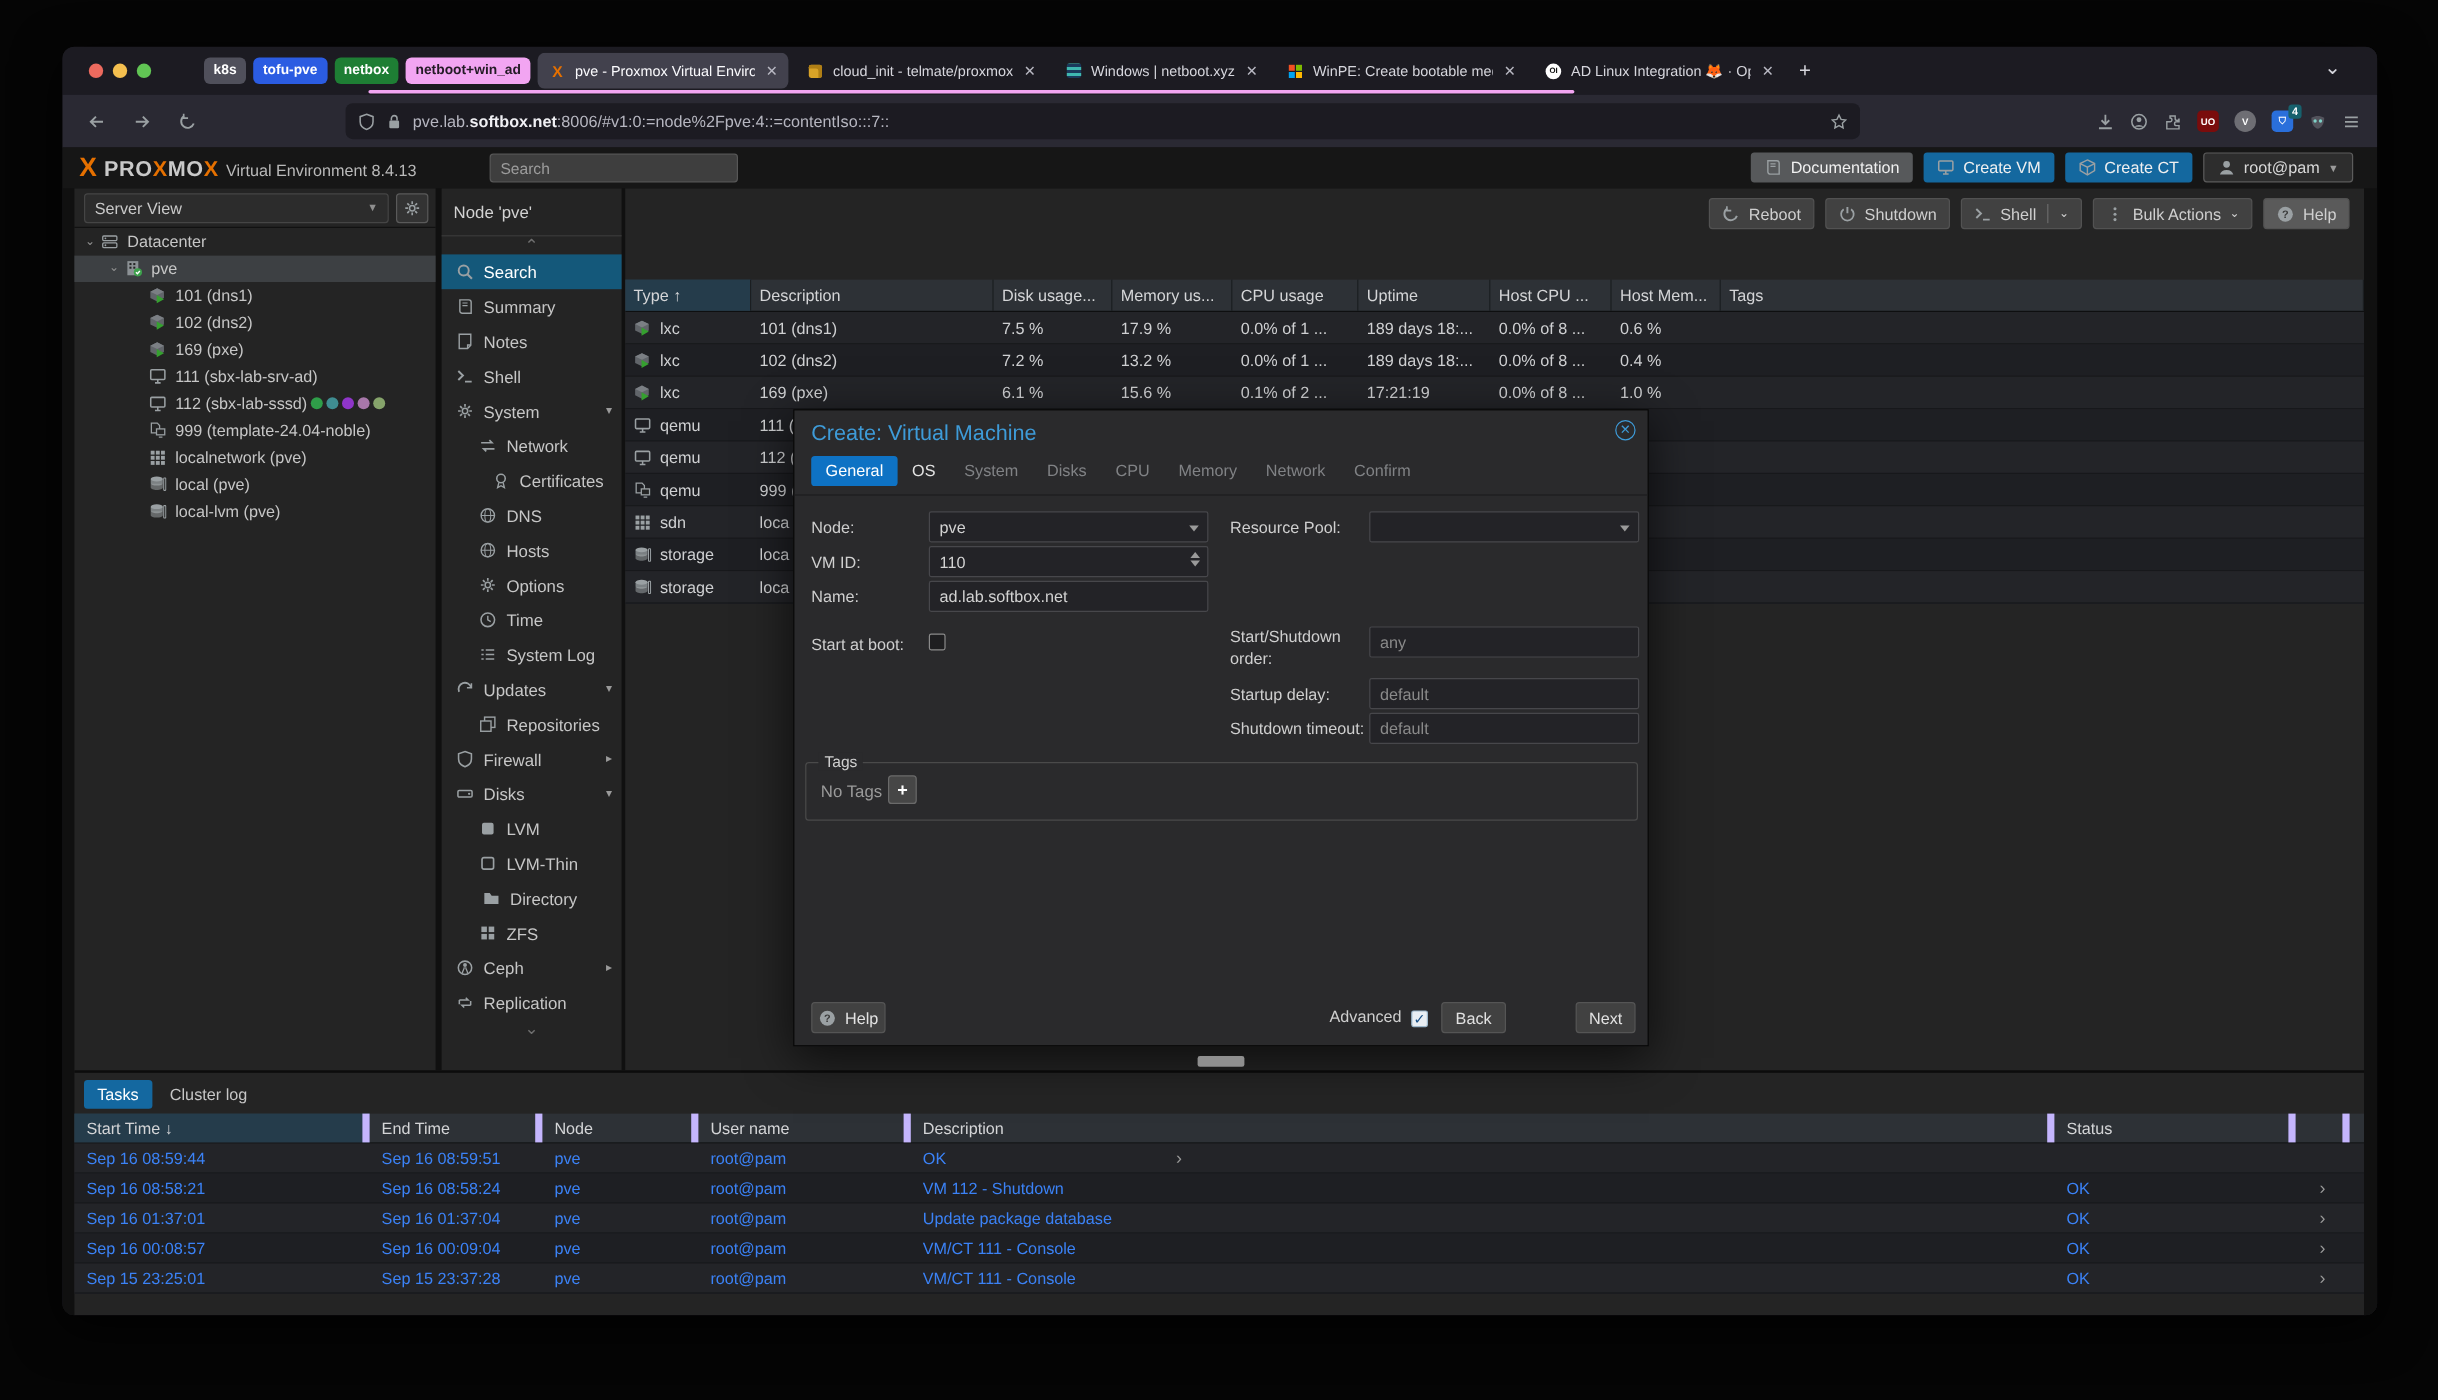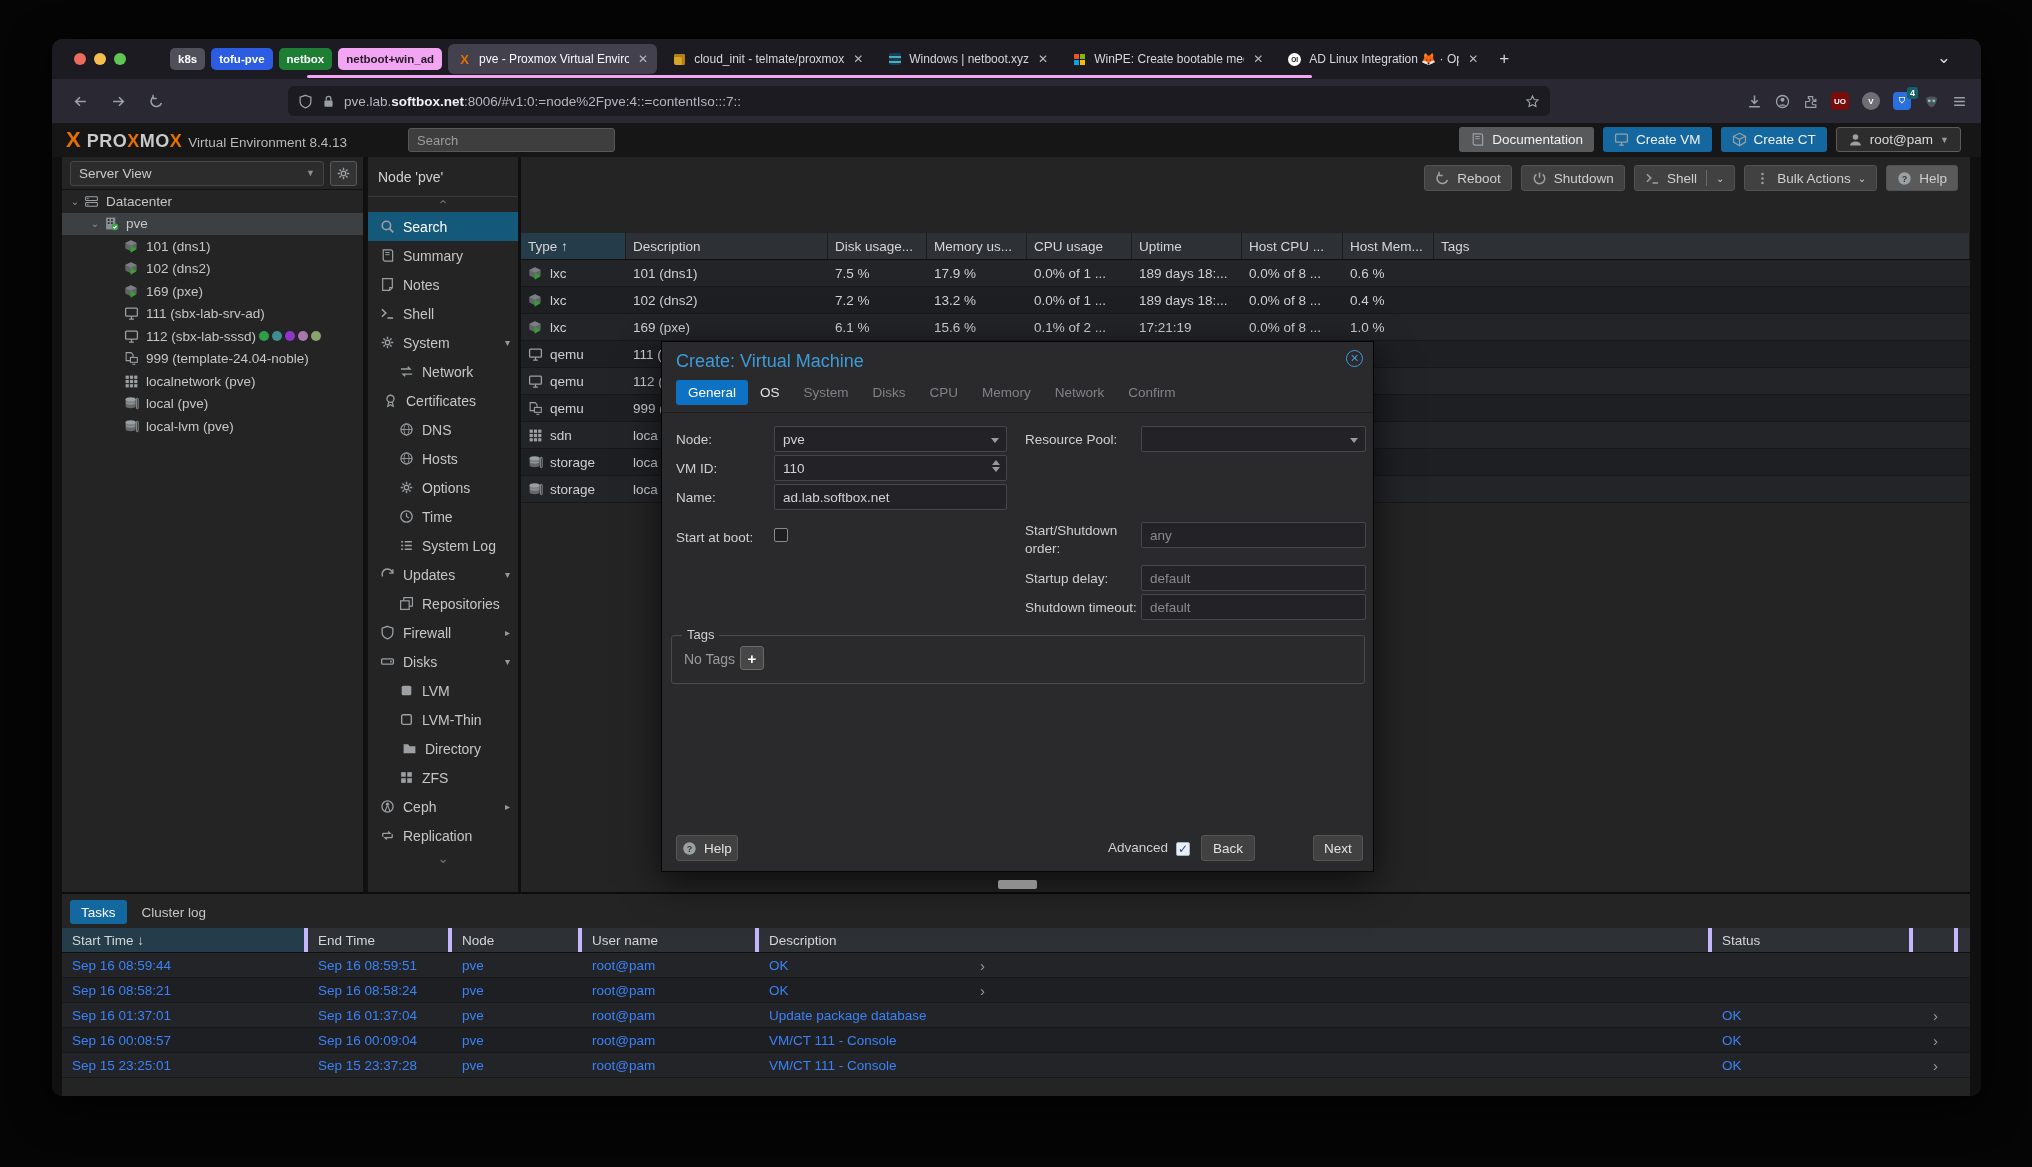--- a/index.html
+++ b/index.html
@@ -139,21 +139,21 @@
           color:#e2e2e2; font-size:13.5px; display:flex; align-items:center; justify-content:center; gap:7px; }
   .adv-label { position:absolute; color:#cfcfcf; font-size:13.5px; }
   .dlg-grip { position:absolute; left:946px; top:757px; width:39px; height:9px; background:#8f8f8f; border-radius:2px; }
   
   .tasks { position:absolute; left:10px; right:11px; bottom:0; height:204px; background:#242424; border-top:2px solid #0c0c0c; }
   .ttabs { position:absolute; left:8px; top:6px; display:flex; gap:4px; align-items:center; }
   .ttab { height:24px; display:flex; align-items:center; padding:0 11px; border-radius:3px; font-size:13.5px; color:#c6c6c6; }
   .ttab.active { background:#1468a0; color:#fff; }
   .tk-head { position:absolute; left:0; right:0; top:34px; height:25px; background:#2d3136; display:flex;
              border-bottom:1px solid #0e0f10; color:#d4d5d7; }
-  .tk-hcell { display:flex; align-items:center; padding:0 10px; border-right:4px solid #c4b5fd; font-size:13.5px;text-align:right; }
+  .tk-hcell { display:flex; align-items:center; padding:0 10px; border-right:6px solid #c4b5fd; font-size:13.5px;text-align:right; }
   .tk-hcell.sorted { background:#253c4b; }
   .tk-row { position:absolute; left:0; right:0; height:25px; display:flex; border-bottom:1px solid #17181b; }
   .tk-cell { display:flex; align-items:center; padding:0 10px; font-size:13.5px; color:#3b82f6; white-space:nowrap; overflow:hidden; }
   .tk-chev { justify-content:center; color:#9a9a9a; font-size:15px; }
   .icon { display:inline-flex; width:15px; height:15px; align-items:center; justify-content:center; color:#9aa0a3; flex:none; }
   .icon svg { width:100%; height:100%; }
   .fav { width:15px; height:15px; flex:none; display:flex; align-items:center; justify-content:center; }
 </style>
 </head>
 <body>
@@ -558,21 +558,21 @@
             <span class="exp">▾</span>
           </div>
           <div class="nrow" style="padding-left: 31px;">
             <span class="icon">
               <svg viewBox="0 0 14 14" xmlns="http://www.w3.org/2000/svg">
                 <path d="M1.8 4.6h8.4L8.2 2.6M12.2 9.4H3.8l2 2" stroke="currentColor" stroke-width="1.3" fill="none"></path>
               </svg>
             </span>
             <span>Network</span>
           </div>
-          <div class="nrow" style="padding-left: 15px;">
+          <div class="nrow" style="padding-left: 42px;">
             <span class="icon">
               <svg viewBox="0 0 14 14" xmlns="http://www.w3.org/2000/svg">
                 <circle cx="7" cy="5.4" r="3.3" fill="none" stroke="currentColor" stroke-width="1.2"></circle>
                 <path d="M5.4 8.4l-1 4.1 2.6-1.5 2.6 1.5-1-4.1" fill="none" stroke="currentColor" stroke-width="1.1"></path>
               </svg>
             </span>
             <span>Certificates</span>
           </div>
           <div class="nrow" style="padding-left: 31px;">
             <span class="icon">
@@ -994,20 +994,21 @@
             <div class="tk-cell" style="width: 130px;">pve</div>
             <div class="tk-cell" style="width: 177px;">root@pam</div>
             <div class="tk-cell" style="width: 201px;">OK</div>
             <div class="tk-cell tk-chev" style="width: 45px;">›</div>
           </div>
           <div class="tk-row" style="top: 84px; background: rgb(30, 31, 35);">
             <div class="tk-cell" style="width: 246px;">Sep 16 08:58:21</div>
             <div class="tk-cell" style="width: 144px;">Sep 16 08:58:24</div>
             <div class="tk-cell" style="width: 130px;">pve</div>
             <div class="tk-cell" style="width: 177px;">root@pam</div>
+            <div class="tk-cell" style="width: 953px;">VM 112 - Shutdown</div>
             <div class="tk-cell" style="width: 201px;">OK</div>
             <div class="tk-cell tk-chev" style="width: 45px;">›</div>
           </div>
           <div class="tk-row" style="top: 109px; background: rgb(35, 36, 40);">
             <div class="tk-cell" style="width: 246px;">Sep 16 01:37:01</div>
             <div class="tk-cell" style="width: 144px;">Sep 16 01:37:04</div>
             <div class="tk-cell" style="width: 130px;">pve</div>
             <div class="tk-cell" style="width: 177px;">root@pam</div>
             <div class="tk-cell" style="width: 953px;">Update package database</div>
             <div class="tk-cell" style="width: 201px;">OK</div>

